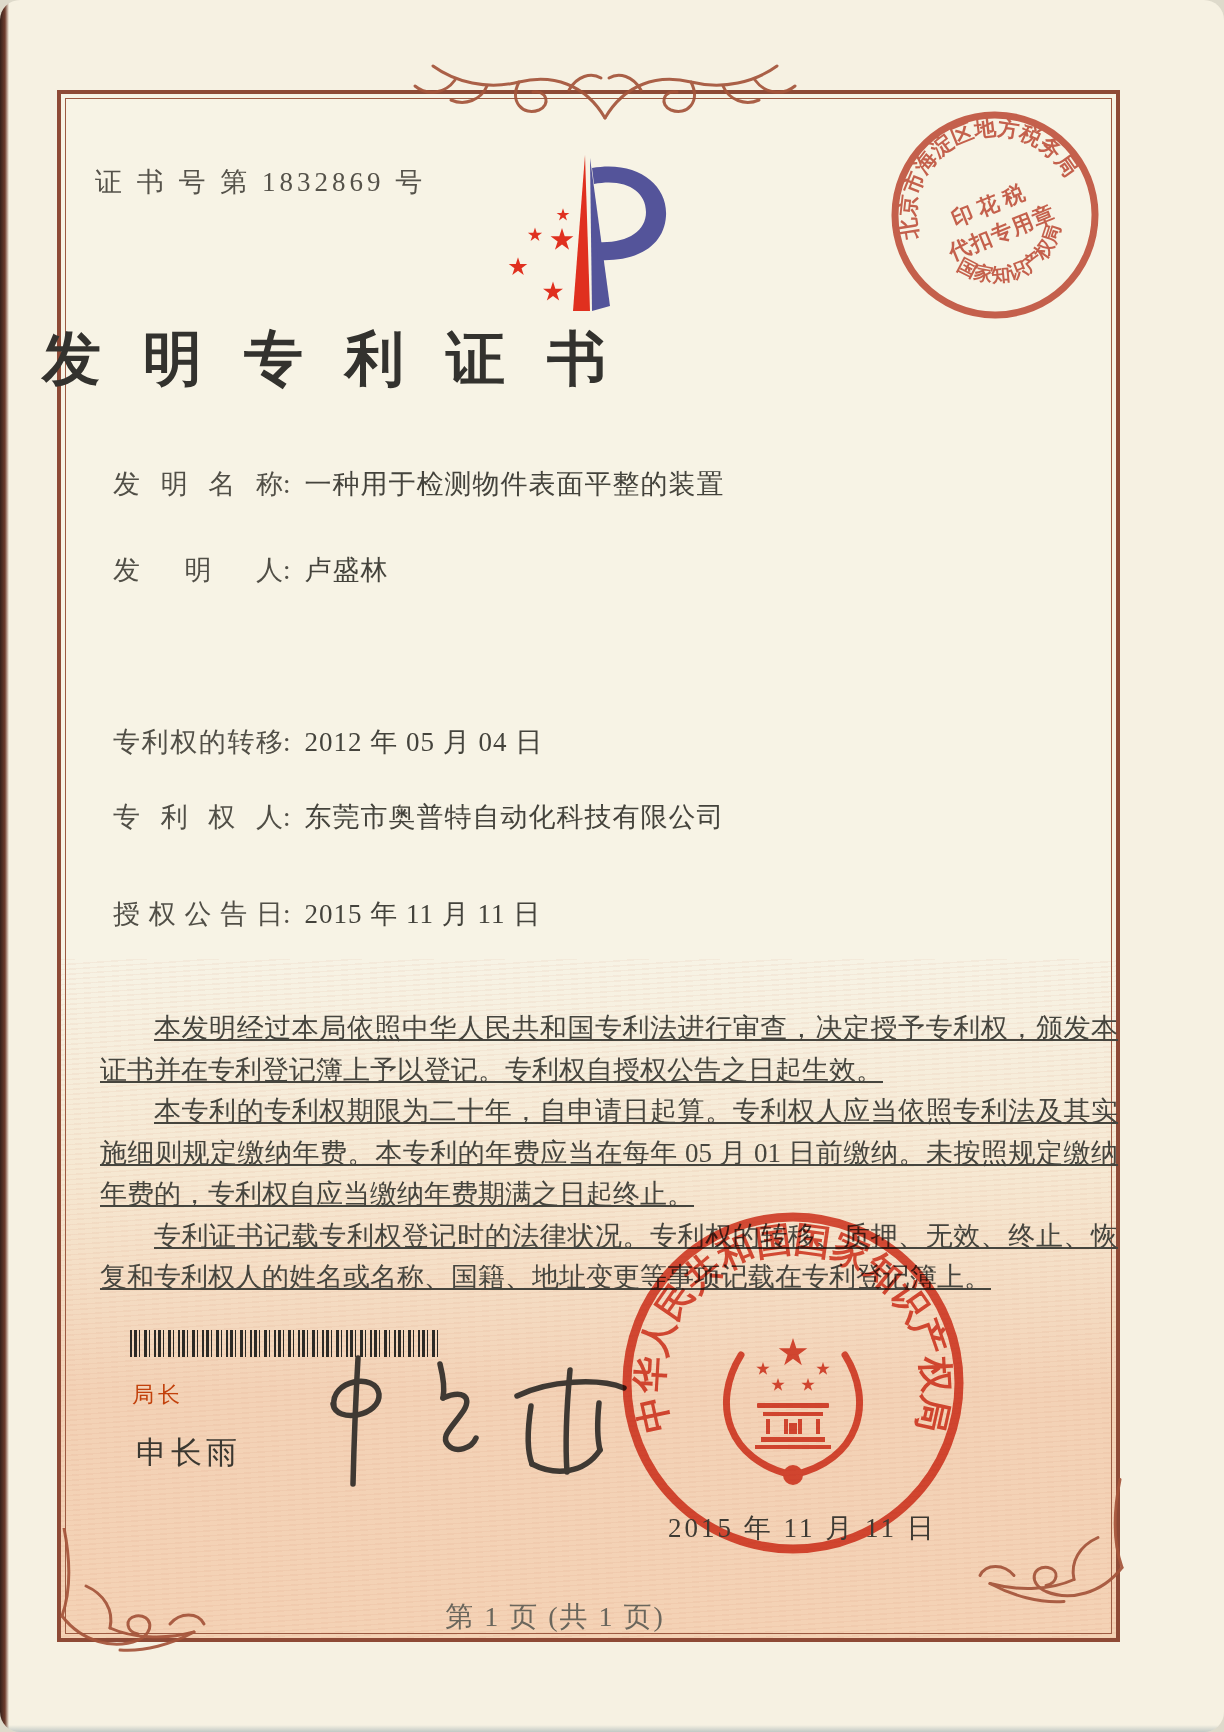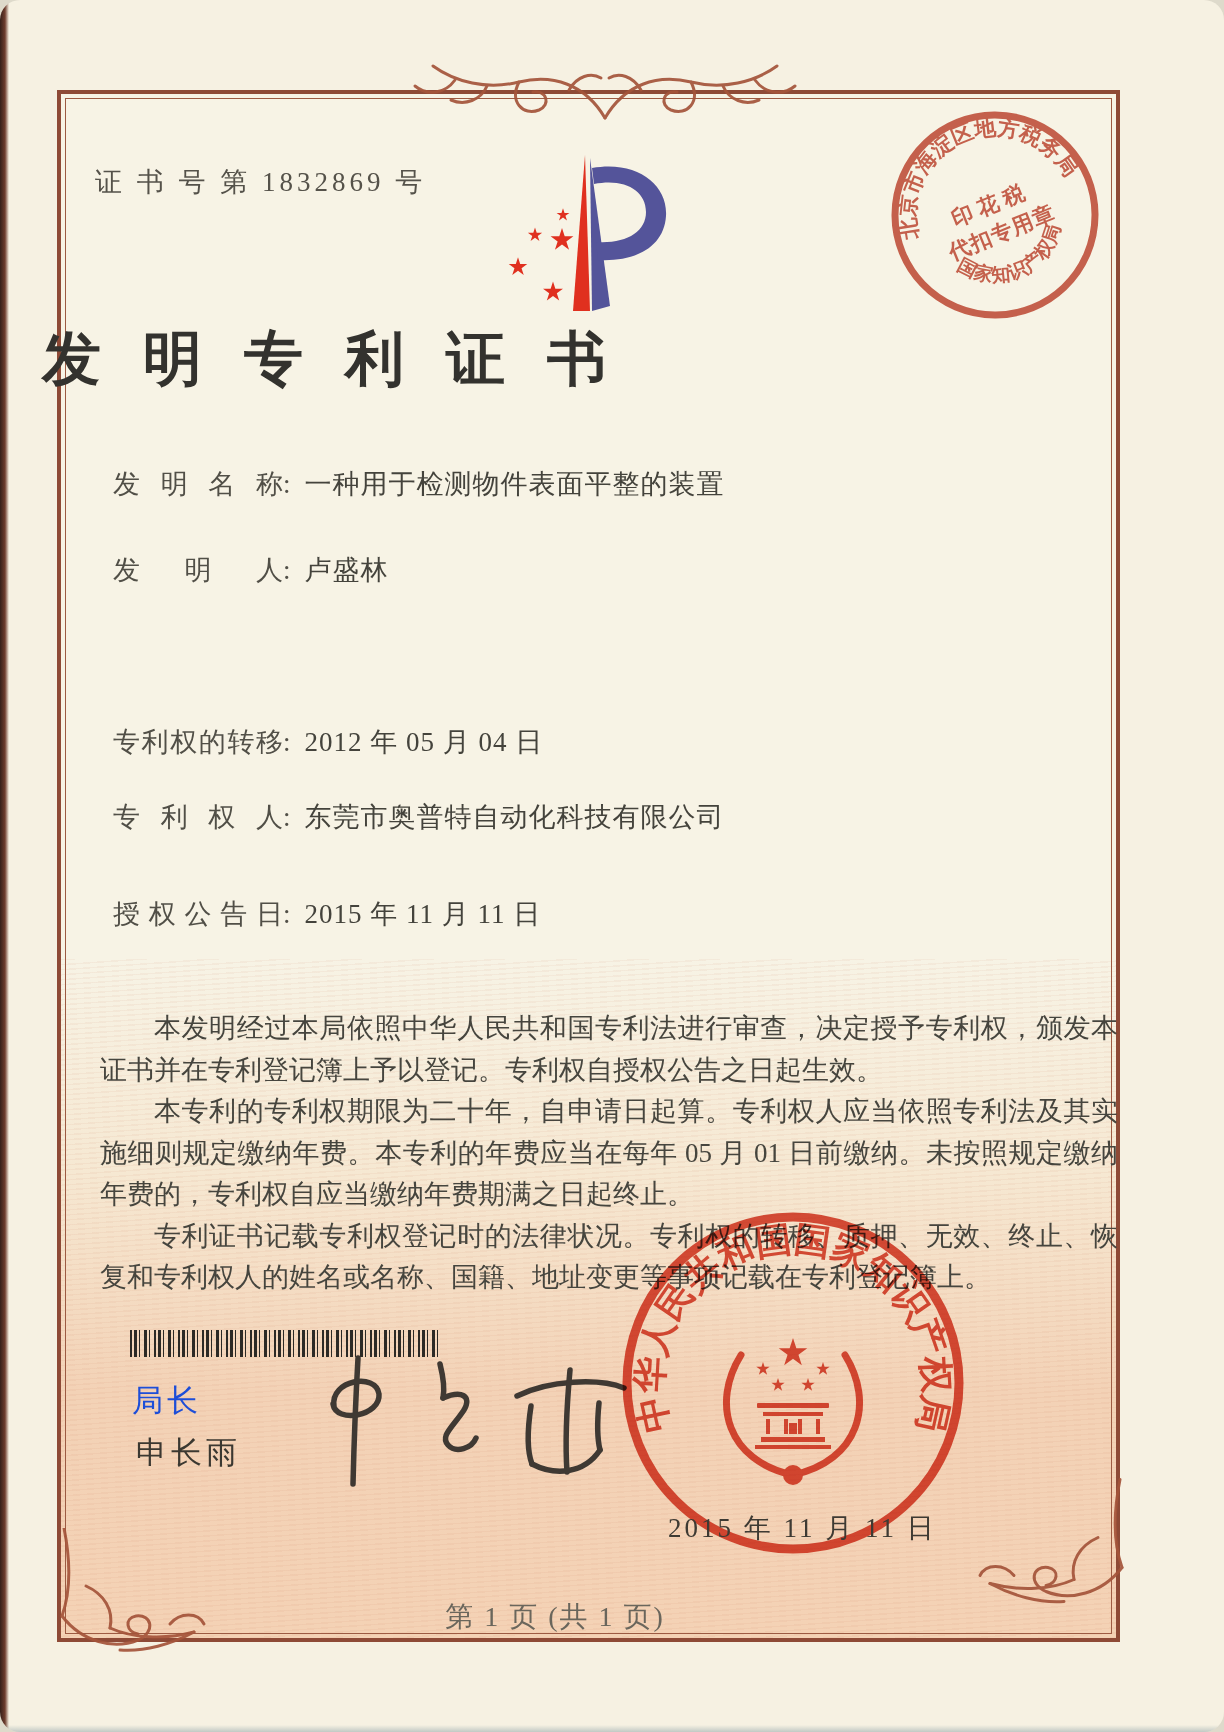--- a/index.html
+++ b/index.html
@@ -30,26 +30,26 @@
   
   .tax-stamp{position:absolute;left:886px;top:106px;transform:rotate(-22deg);
     opacity:.85;mix-blend-mode:multiply;}
   
   .field{position:absolute;left:113px;height:42px;font-size:27px;color:#44433c;white-space:nowrap;}
   .f-label{display:inline-block;width:170px;text-align:justify;text-align-last:justify;color:#514f47;vertical-align:top;}
   .f-colon{color:#514f47;}
   .f-value{margin-left:14px;letter-spacing:1px;}
   
   .paras{position:absolute;left:100px;top:1008px;width:1018px;
-    font-size:27px;line-height:41.5px;color:#46453e;text-align:justify;}
+    font-size:27px;line-height:41.5px;color:#46453e;text-align:justify;text-decoration:underline;}
   .para{text-indent:2em;margin:0;}
   
   .barcode{position:absolute;left:130px;top:1330px;width:312px;height:27px;
     background:repeating-linear-gradient(90deg,#2c2a26 0 2px,rgba(0,0,0,0) 2px 4px,#2c2a26 4px 7px,rgba(0,0,0,0) 7px 9px,#2c2a26 9px 10px,rgba(0,0,0,0) 10px 14px,#2c2a26 14px 17px,rgba(0,0,0,0) 17px 19px,#2c2a26 19px 20px,rgba(0,0,0,0) 20px 24px);}
-  .sig-role{position:absolute;left:132px;top:1380px;font-size:31px;color:#1d4ed8;
+  .sig-role{position:absolute;left:132px;top:1380px;font-size:22px;color:#c2410c;
     font-family:Liberation Mono, monospace;letter-spacing:4px;}
   .sig-name{position:absolute;left:136px;top:1432px;font-size:31px;color:#3b3831;
     font-family:"Liberation Sans","DejaVu Sans",sans-serif;letter-spacing:4px;}
   .signature{position:absolute;left:312px;top:1348px;}
   .seal{position:absolute;left:618px;top:1208px;mix-blend-mode:multiply;opacity:.9;}
   .seal-date{position:absolute;left:668px;top:1510px;font-size:27px;color:#3e3a33;letter-spacing:3px;z-index:5;}
   .footer{position:absolute;left:20px;top:1598px;width:1070px;text-align:center;
     font-size:28px;color:#6a665c;letter-spacing:2px;}
 </style>
 </head>

